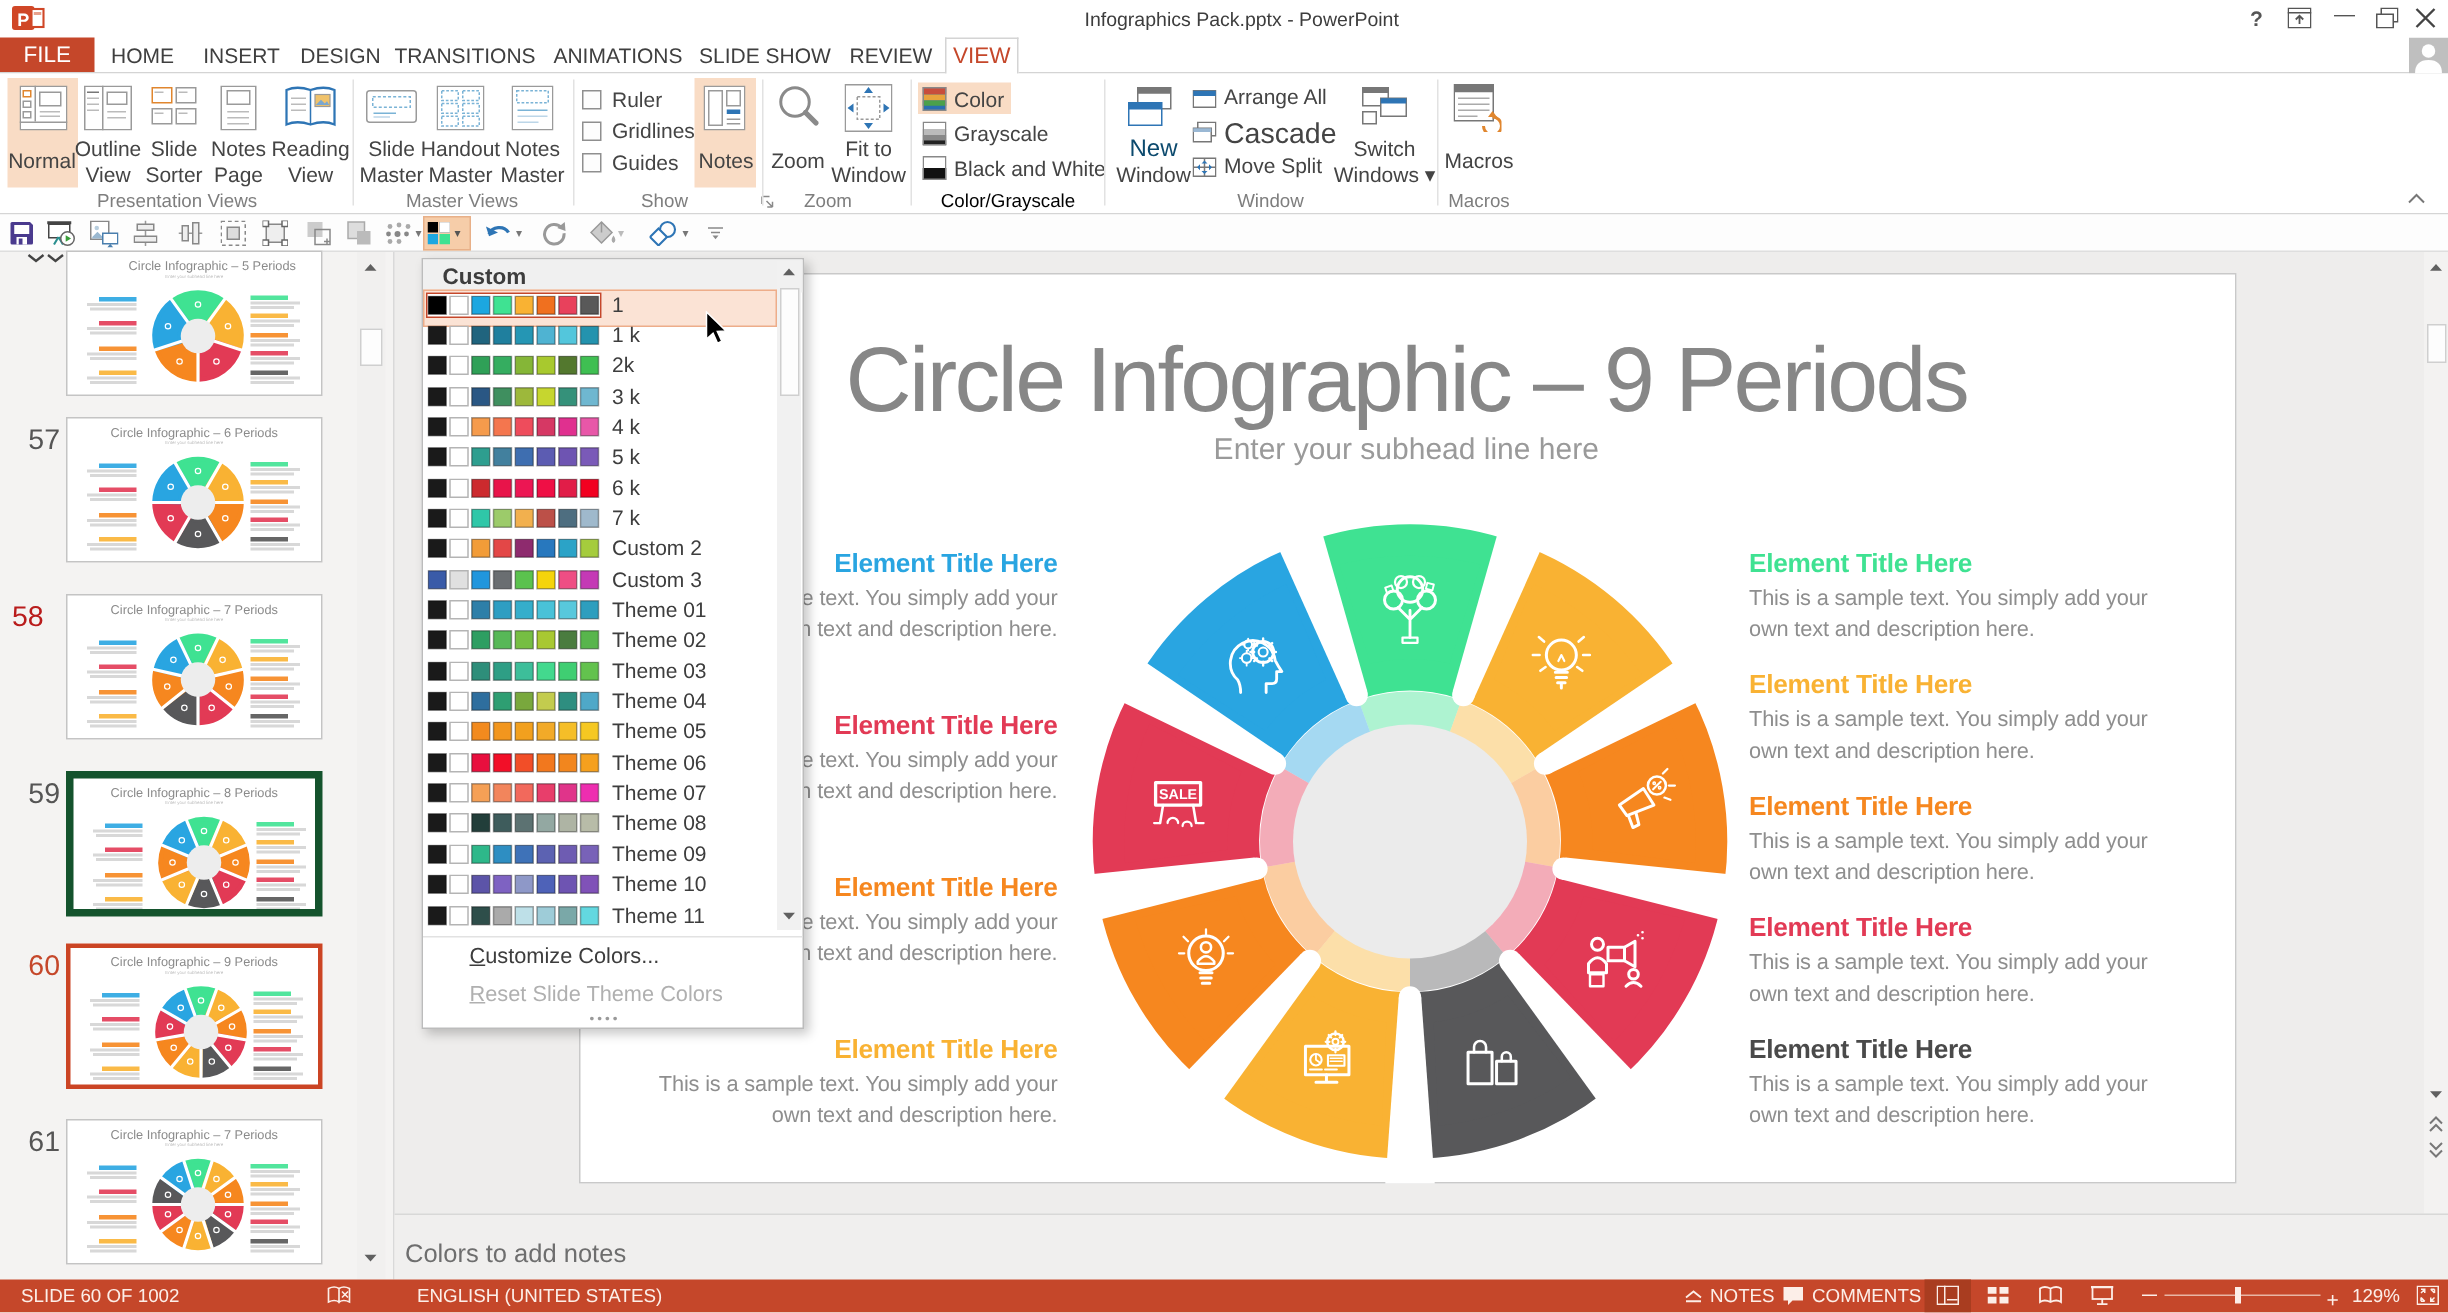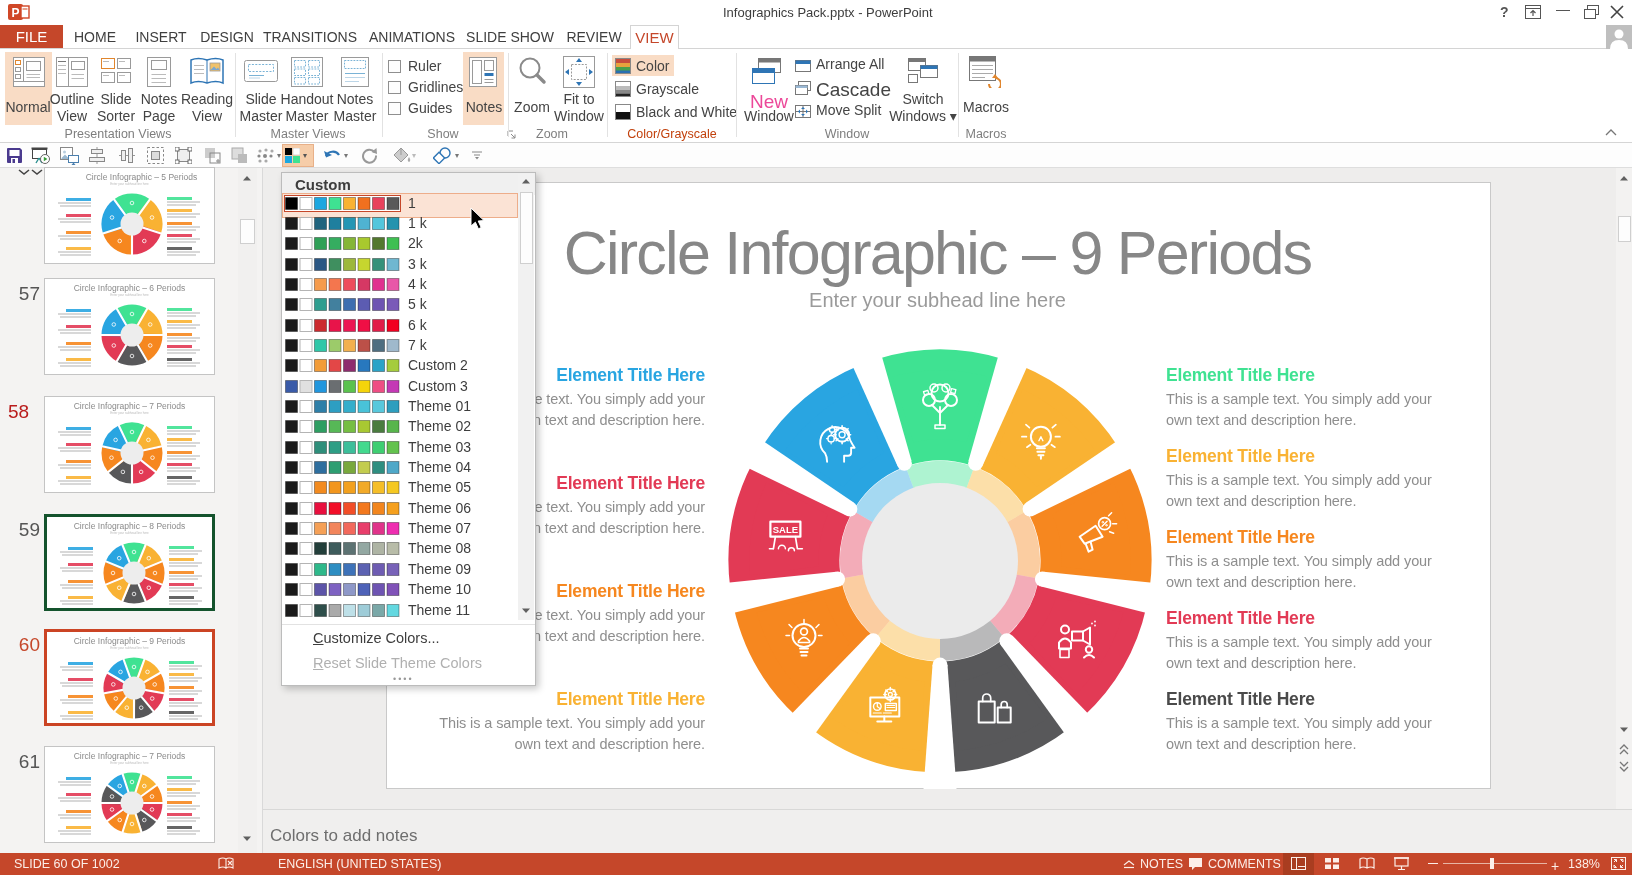--- a/index.html
+++ b/index.html
@@ -187,29 +187,29 @@
 <rect x="0" y="12.5" width="16" height="3.5" fill="#222"></rect>
 <rect x="0.5" y="0.5" width="15" height="15" fill="none" stroke="#888"></rect>
 </svg>
 <div class="a" style="left:636px;top:81px;font-size:14px;color:#444">Grayscale</div>
 <svg class="a" style="left:615px;top:104px" width="16" height="16">
 <rect x="0" y="0" width="16" height="16" fill="#fff"></rect>
 <rect x="0" y="8" width="16" height="8" fill="#111"></rect>
 <rect x="0.5" y="0.5" width="15" height="15" fill="none" stroke="#888"></rect>
 </svg>
 <div class="a" style="left:636px;top:104px;font-size:14px;color:#444">Black and White</div>
-<div class="a" style="left:592px;top:127px;width:160px;text-align:center;font-size:12.5px;color:#c2410c">Color/Grayscale</div>
+<div class="a" style="left:592px;top:127px;width:160px;text-align:center;font-size:12.5px;color:#000000">Color/Grayscale</div>
 <div class="a" style="left:736px;top:53px;width:1px;height:84px;background:#e2e2e2"></div>
 <svg class="a" style="left:750px;top:56px" width="34" height="32">
 <rect x="8.5" y="2.5" width="22" height="14" fill="#fff" stroke="#777"></rect>
 <rect x="8.5" y="2.5" width="22" height="4" fill="#777"></rect>
 <rect x="2.5" y="12.5" width="22" height="15" fill="#fff" stroke="#2e75b5"></rect>
 <rect x="2.5" y="12.5" width="22" height="4.5" fill="#2e75b5"></rect>
 </svg>
-<div class="a" style="left:714px;top:91px;width:110px;text-align:center;font-size:19px;color:#ec4899;white-space:nowrap">New</div>
+<div class="a" style="left:714px;top:91px;width:110px;text-align:center;font-size:16px;color:#0c4a6e;white-space:nowrap">New</div>
 <div class="a" style="left:714px;top:108px;width:110px;text-align:center;font-size:14px;color:#444;white-space:nowrap">Window</div>
 <svg class="a" style="left:795px;top:58px" width="16" height="15">
     <rect x="0.5" y="2.5" width="15" height="11" fill="#fff" stroke="#777"></rect>
     <rect x="0.5" y="2.5" width="15" height="3.5" fill="#2e75b5"></rect>
   </svg>
 <div class="a" style="left:816px;top:56px;font-size:14px;color:#444">Arrange All</div>
 <svg class="a" style="left:795px;top:81px" width="16" height="15">
     <rect x="3.5" y="0.5" width="12" height="9" fill="#fff" stroke="#777"></rect>
     <rect x="0.5" y="4.5" width="12" height="9" fill="#fff" stroke="#777"></rect>
     <rect x="0.5" y="4.5" width="12" height="2.5" fill="#9ab8d4"></rect>
@@ -655,21 +655,21 @@
     <div style="position:absolute;left:122px;top:58px;width:33px;height:1.5px;background:#d8d8d8"></div>
     <div style="position:absolute;left:122px;top:61px;width:29px;height:1.5px;background:#d8d8d8"></div>
     <div style="position:absolute;left:122px;top:66px;width:25px;height:2.5px;background:#e23a55;opacity:.9"></div>
     <div style="position:absolute;left:122px;top:70px;width:33px;height:1.5px;background:#d8d8d8"></div>
     <div style="position:absolute;left:122px;top:73px;width:29px;height:1.5px;background:#d8d8d8"></div>
     <div style="position:absolute;left:122px;top:79px;width:25px;height:2.5px;background:#555;opacity:.9"></div>
     <div style="position:absolute;left:122px;top:83px;width:33px;height:1.5px;background:#d8d8d8"></div>
     <div style="position:absolute;left:122px;top:86px;width:29px;height:1.5px;background:#d8d8d8"></div>
   </div>
 <div class="a" style="left:8px;top:519px;width:32px;text-align:right;font-size:19px;color:#555">59</div>
-<div class="a" style="left:44px;top:514px;width:171px;height:97px;background:#fff;border:3px solid #14532d;overflow:hidden">
+<div class="a" style="left:44px;top:514px;width:171px;height:97px;background:#fff;border:5px solid #14532d;overflow:hidden">
     <div style="position:absolute;left:0;top:4px;width:100%;text-align:center;font-size:8.5px;color:#8a8a8a">Circle Infographic – 8 Periods</div>
     <div style="position:absolute;left:0;top:14px;width:100%;text-align:center;font-size:3px;color:#bbb">Enter your subhead line here</div>
     <svg style="position:absolute;left:52px;top:21px" width="70" height="70" viewBox="-35 -35 70 70">
       <path d="M-4.4,-11.2 A12,12 0 0 1 4.4,-11.2 L10.5,-27.0 A29,29 0 0 0 -10.5,-27.0 Z" fill="#3fe292" stroke="#3fe292" stroke-width="3" stroke-linejoin="round"></path>
       <path d="M4.8,-11.0 A12,12 0 0 1 11.0,-4.8 L26.6,-11.7 A29,29 0 0 0 11.7,-26.6 Z" fill="#f9b233" stroke="#f9b233" stroke-width="3" stroke-linejoin="round"></path>
       <path d="M11.2,-4.4 A12,12 0 0 1 11.2,4.4 L27.0,10.5 A29,29 0 0 0 27.0,-10.5 Z" fill="#f6871f" stroke="#f6871f" stroke-width="3" stroke-linejoin="round"></path>
       <path d="M11.0,4.8 A12,12 0 0 1 4.8,11.0 L11.7,26.6 A29,29 0 0 0 26.6,11.7 Z" fill="#e23a55" stroke="#e23a55" stroke-width="3" stroke-linejoin="round"></path>
       <path d="M4.4,11.2 A12,12 0 0 1 -4.4,11.2 L-10.5,27.0 A29,29 0 0 0 10.5,27.0 Z" fill="#58585a" stroke="#58585a" stroke-width="3" stroke-linejoin="round"></path>
       <path d="M-4.8,11.0 A12,12 0 0 1 -11.0,4.8 L-26.6,11.7 A29,29 0 0 0 -11.7,26.6 Z" fill="#f9b233" stroke="#f9b233" stroke-width="3" stroke-linejoin="round"></path>
       <path d="M-11.2,4.4 A12,12 0 0 1 -11.2,-4.4 L-27.0,-10.5 A29,29 0 0 0 -27.0,10.5 Z" fill="#f6871f" stroke="#f6871f" stroke-width="3" stroke-linejoin="round"></path>
@@ -888,21 +888,21 @@
 </svg>
 <svg class="a" style="left:1394px;top:857px" width="15" height="13">
 <rect x="1" y="1" width="13" height="8" fill="none" stroke="#fceee8" stroke-width="1.2"></rect>
 <line x1="0" y1="1" x2="15" y2="1" stroke="#fceee8" stroke-width="1.5"></line>
 <path d="M7.5,9 V12 M4,12.5 h7" stroke="#fceee8" stroke-width="1.2"></path>
 </svg>
 <div class="a" style="left:1428px;top:862.5px;width:10px;height:1.6px;background:#fceee8"></div>
 <div class="a" style="left:1443px;top:863px;width:104px;height:1px;background:#e8b5a4"></div>
 <div class="a" style="left:1490px;top:858px;width:4px;height:11px;background:#fceee8"></div>
 <div class="a" style="left:1551px;top:857.5px;font-size:14px;color:#fceee8">+</div>
-<div class="a" style="left:1568px;color:#fceee8;font-size:12.5px;top:857px">138%</div>
+<div class="a" style="left:1568px;color:#fceee8;font-size:12.5px;top:857px">129%</div>
 <svg class="a" style="left:1611px;top:857px" width="15" height="13">
 <rect x="0.5" y="0.5" width="14" height="12" fill="none" stroke="#fceee8"></rect>
 <path d="M3,5 L5.5,2.5 M3,2.5 h2.5 v2.5 M12,5 L9.5,2.5 M12,2.5 h-2.5 M12,5 v-2.5 M3,8 L5.5,10.5 M3,10.5 h2.5 M3,8 v2.5 M12,8 L9.5,10.5 M12,10.5 h-2.5 v-2.5" stroke="#fceee8" fill="none"></path>
 </svg>
 <div class="a" style="left:281px;top:172px;width:255px;height:514px;background:#fff;border:1px solid #bcbcbc;box-shadow:3px 3px 7px rgba(0,0,0,0.22)"></div>
 <div class="a" style="left:282px;top:173px;width:253px;height:22px;background:#f0f0f0"></div>
 <div class="a" style="left:295px;top:176px;font-size:15px;font-weight:bold;color:#3d3d3d">Custom</div>
 <div class="a" style="left:282px;top:193.0px;width:236px;height:25.4px;background:#fbe3d5;border:1px solid #edad8a"></div>
 <div class="a" style="left:283.5px;top:195.0px;width:117px;height:17px;background:#fff;border:1px solid #c5472a"></div>
 <svg class="a" style="left:285px;top:196.5px" width="115" height="14">

